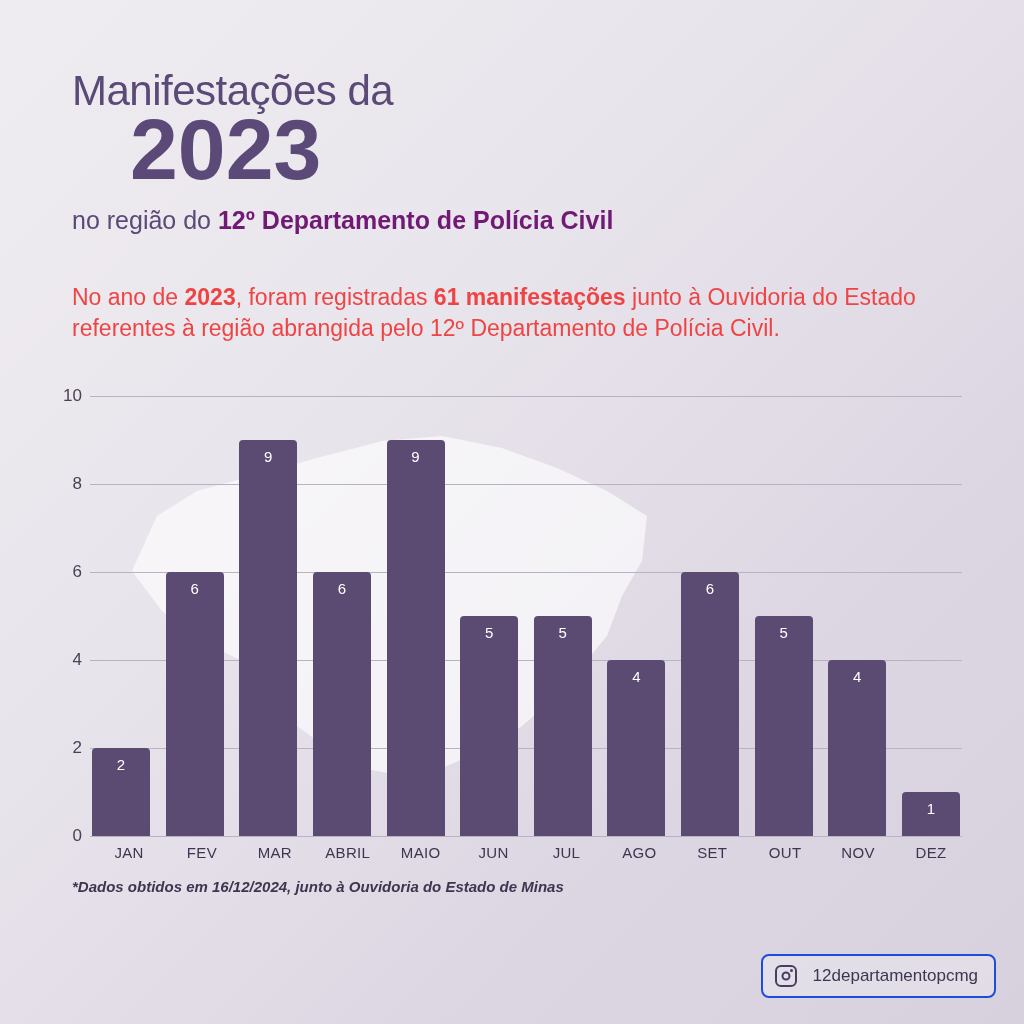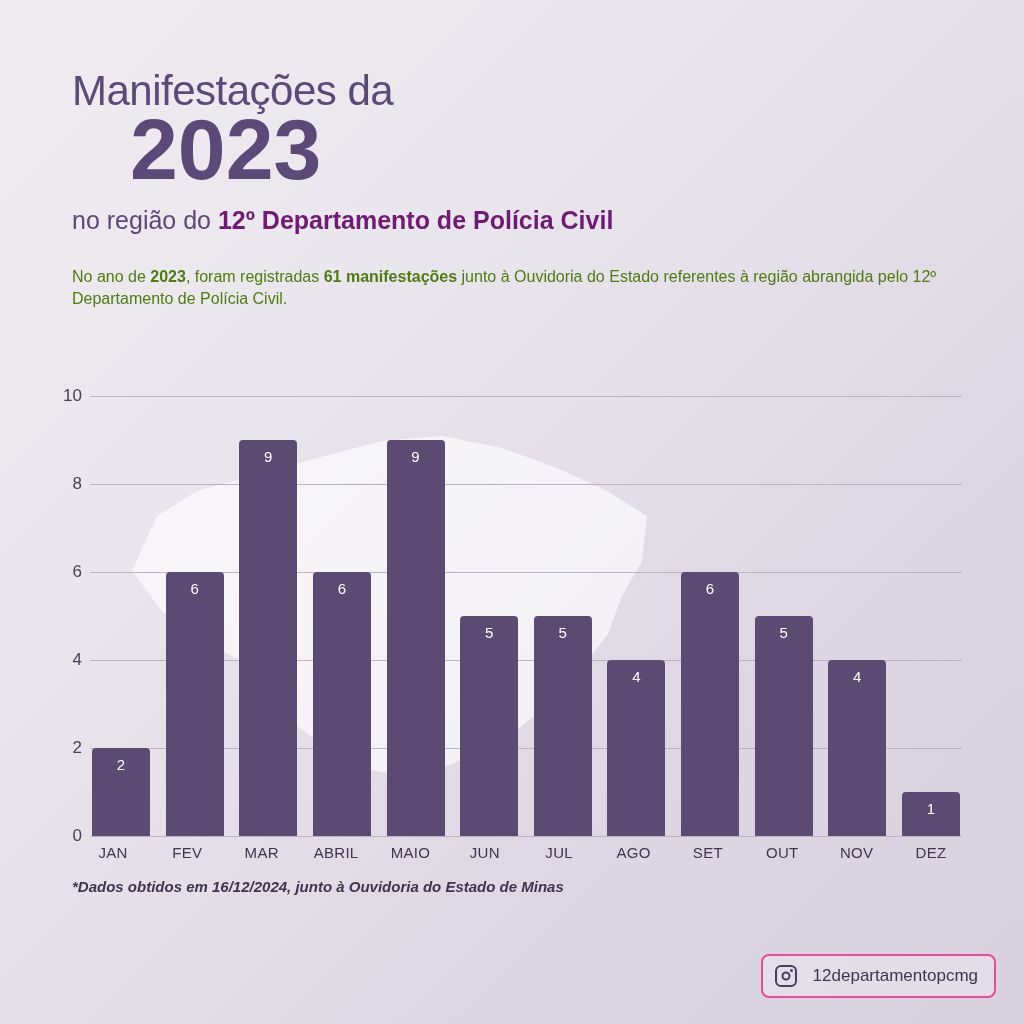--- a/index.html
+++ b/index.html
@@ -58,25 +58,25 @@
   }
   .subtitle b {
     font-weight: bold;
     color: #701a75;
   }
 
   
   .intro {
     position: absolute;
     left: 72px;
-    top: 266px;
+    top: 282px;
     width: 880px;
-    font-size: 16px;
+    font-size: 23px;
     line-height: 1.35;
-    color: #4d7c0f;
+    color: #ef4444;
   }
   .intro b { font-weight: bold; }
 
   
   .chart-wrap {
     position: absolute;
     left: 62px;
     top: 386px;
     width: 900px;
     height: 470px;
@@ -141,21 +141,21 @@
     position: absolute;
     top: 8px;
     left: 0;
     right: 0;
     text-align: center;
     font-size: 15px;
     color: #ffffff;
   }
   .x-axis {
     position: absolute;
-    left: 20px;
+    left: 36px;
     right: 0;
     top: 458px;
     display: flex;
     justify-content: space-between;
   }
   .x-label {
     width: 62px;
     text-align: center;
     font-size: 15px;
     color: #3f3550;
@@ -172,21 +172,21 @@
     font-weight: bold;
     color: #3f3550;
     text-align: right;
   }
 
   
   .handle-chip {
     position: absolute;
     right: 28px;
     bottom: 26px;
-    border: 2px solid #ec4899;
+    border: 2px solid #1d4ed8;
     border-radius: 8px;
     padding: 9px 16px 9px 12px;
     display: flex;
     align-items: center;
     gap: 16px;
     background: rgba(255,255,255,0.25);
   }
   .ig-icon {
     width: 22px;
     height: 22px;

